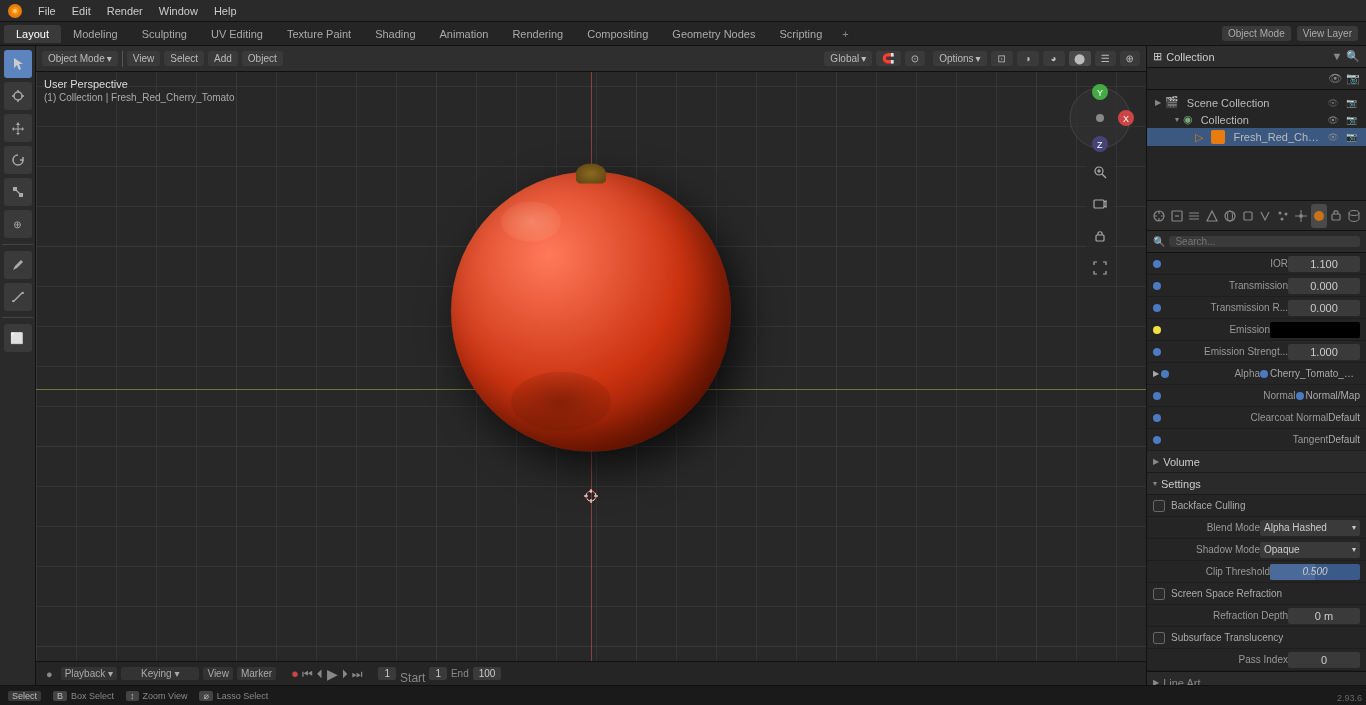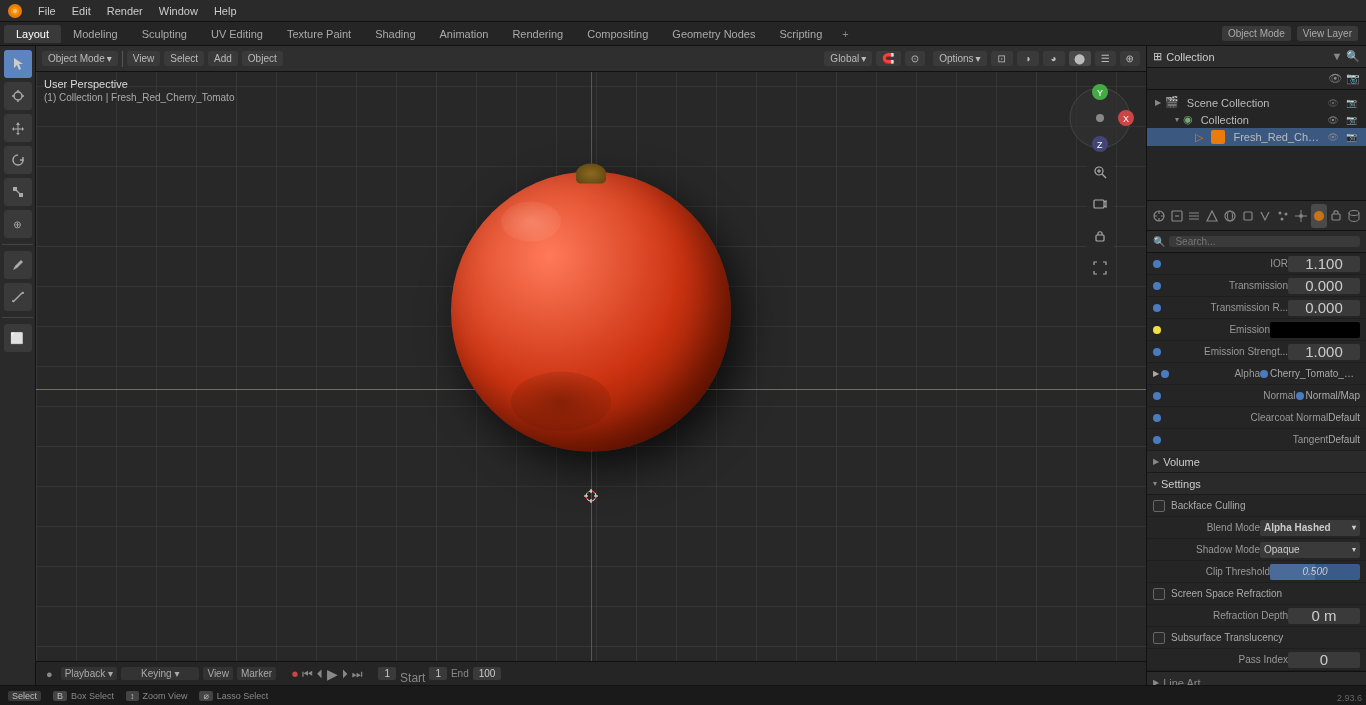--- a/index.html
+++ b/index.html
@@ -366,21 +366,21 @@
       text-align: right;
       overflow: hidden;
       text-overflow: ellipsis;
       white-space: nowrap;
     }
     .prop-value {
       width: 72px;
       height: 16px;
       background: #3a3a3a;
       border-radius: 2px;
-      font-size: 15px;
+      font-size: 11px;
       color: #ccc;
       display: flex;
       align-items: center;
       justify-content: center;
       position: relative;
     }
 
     
     .panel-search {
       height: 22px;
@@ -879,21 +879,21 @@
           <span>Settings</span>
         </div>
 
         <div class="prop-row">
           <div style="width:12px;height:12px;border:1px solid #666;border-radius:2px;background:#2a2a2a;margin-right:6px;flex-shrink:0;"></div>
           <span style="font-size:10px;color:#aaa;">Backface Culling</span>
         </div>
 
         <div class="prop-row">
           <span class="prop-label">Blend Mode</span>
-          <div style="width:100px;height:16px;background:#3a3a3a;border-radius:2px;font-size:10px;color:#ccc;display:flex;align-items:center;padding:0 4px;justify-content:space-between;font-weight:bold;">
+          <div style="width:100px;height:16px;background:#3a3a3a;border-radius:2px;font-size:10px;color:#ccc;display:flex;align-items:center;padding:0 4px;justify-content:space-between;">
             <span>Alpha Hashed</span>
             <span style="font-size:8px;">▾</span>
           </div>
         </div>
 
         <div class="prop-row">
           <span class="prop-label">Shadow Mode</span>
           <div style="width:100px;height:16px;background:#3a3a3a;border-radius:2px;font-size:10px;color:#ccc;display:flex;align-items:center;padding:0 4px;justify-content:space-between;">
             <span>Opaque</span>
             <span style="font-size:8px;">▾</span>

